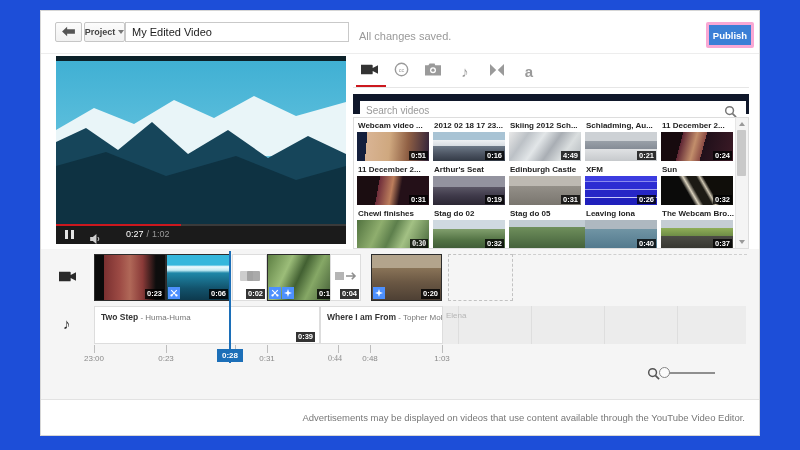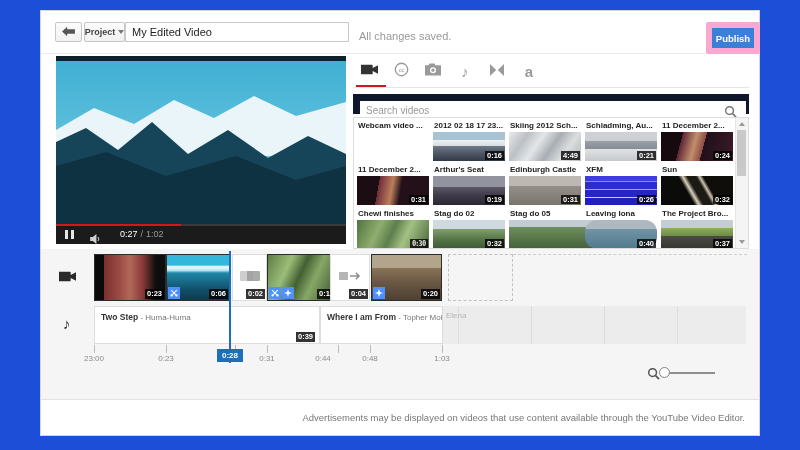--- a/index.html
+++ b/index.html
@@ -7,31 +7,31 @@
   .page{position:relative;width:800px;height:450px;background:#1d4ed8;overflow:hidden;}
   .card{position:absolute;left:40px;top:10px;width:718px;height:424px;background:#fff;border:1px solid #d6d6d6;}
   
   .topbar{position:absolute;left:0;top:0;width:100%;height:42px;background:#fff;border-bottom:1px solid #ededed;}
   .btn{box-sizing:border-box;border:1px solid #c6c6c6;border-radius:2px;background:linear-gradient(#fcfcfc,#f1f1f1);color:#555;display:flex;align-items:center;justify-content:center;cursor:pointer;}
   .back-btn{position:absolute;left:14px;top:11px;width:27px;height:20px;}
   .proj-btn{position:absolute;left:43px;top:11px;width:41px;height:20px;font-size:9px;font-weight:bold;color:#444;gap:3px;}
   .caret{width:0;height:0;border-left:3.5px solid transparent;border-right:3.5px solid transparent;border-top:4px solid #777;}
   .title-input{position:absolute;left:84px;top:11px;width:224px;height:20px;box-sizing:border-box;border:1px solid #c9c9c9;font-size:11px;color:#222;padding:0 6px;font-family:inherit;background:#fff;}
   .autosave{position:absolute;left:318px;top:4px;height:42px;display:flex;align-items:center;font-size:11px;color:#999;}
-  .publish{position:absolute;left:665px;top:11px;width:42px;height:20px;background:#3b7fd6;border:6px solid #f9a8d4;border-radius:2px;color:#fff;font-size:9.5px;font-weight:bold;display:flex;align-items:center;justify-content:center;cursor:pointer;}
+  .publish{position:absolute;left:665px;top:11px;width:42px;height:20px;background:#3b7fd6;border:3px solid #f9a8d4;border-radius:2px;color:#fff;font-size:9.5px;font-weight:bold;display:flex;align-items:center;justify-content:center;cursor:pointer;}
   
   .player{position:absolute;left:15px;top:45px;width:290px;height:188px;background:#000;}
   .pimg{position:absolute;left:0;top:0;width:290px;height:168px;}
   .pctrl{position:absolute;left:0;top:168px;width:290px;height:20px;background:#1b1b1b;}
   .ptrack{position:absolute;left:0;top:0;width:100%;height:2px;background:#3a3a3a;}
   .pfill{height:2px;background:#cc181e;}
   .pause{position:absolute;left:9px;top:6px;display:flex;gap:3px;cursor:pointer;}
   .pause i{display:block;width:3px;height:9px;background:#e6e6e6;}
   .vol{position:absolute;left:34px;top:6px;color:#cfcfcf;cursor:pointer;}
-  .ptime{position:absolute;left:64px;top:0;height:20px;display:flex;align-items:center;font-size:9px;color:#fff;gap:3px;}
+  .ptime{position:absolute;left:70px;top:0;height:20px;display:flex;align-items:center;font-size:9px;color:#fff;gap:3px;}
   .ptime .dim{color:#9a9a9a;}
   
   .tabs{position:absolute;left:312px;top:48px;width:396px;height:26px;display:flex;}
   .tab{width:24px;height:24px;margin:0 4px;display:flex;align-items:center;justify-content:center;color:#9a9a9a;cursor:pointer;}
   .tab.active{color:#333;}
   .tab .glyph{font-size:15px;font-weight:bold;line-height:1;}
   .tab-underline{position:absolute;top:74px;height:3px;background:#cc181e;}
   .tab-divider{position:absolute;left:312px;top:76px;width:396px;height:1px;background:#e6e6e6;}
   .searchbox{position:absolute;left:312px;top:83px;width:396px;height:20px;box-sizing:border-box;border:7px solid #0f172a;background:#fff;}
   .searchbox input{position:absolute;left:0;top:0;width:374px;height:18px;border:none;outline:none;font-size:10px;color:#444;padding:0 6px;font-family:inherit;}
@@ -171,20 +171,23 @@
       <span class="search-ic"><svg viewBox="0 0 14 14" width="13" height="13">
             <circle cx="6" cy="6" r="4.2" fill="none" stroke="currentColor" stroke-width="1.6"></circle>
             <path d="M9.2 9.2L13 13" stroke="currentColor" stroke-width="1.8"></path>
           </svg></span>
     </div>
 
     <div class="grid">
       <div class="grid-cells" id="grid-cells">
           <div class="vcell">
             <div class="vtitle">Webcam video ...</div>
+            <div class="vthumb" style="background: linear-gradient(95deg, rgb(20, 31, 60) 0%, rgb(20, 31, 60) 14%, rgb(217, 180, 148) 14%, rgb(207, 168, 127) 45%, rgb(143, 95, 68) 70%, rgb(49, 35, 58) 100%);">
+              <span class="vdur">0:51</span>
+            </div>
           </div>
           <div class="vcell">
             <div class="vtitle">2012 02 18 17 23...</div>
             <div class="vthumb" style="background: linear-gradient(rgb(168, 195, 212) 0%, rgb(168, 195, 212) 28%, rgb(238, 241, 243) 28%, rgb(215, 221, 226) 48%, rgb(110, 122, 136) 48%, rgb(74, 82, 96) 78%, rgb(51, 58, 70) 100%);">
               <span class="vdur">0:16</span>
             </div>
           </div>
           <div class="vcell">
             <div class="vtitle">Skiing 2012 Sch...</div>
             <div class="vthumb" style="background: linear-gradient(125deg, rgb(233, 233, 233) 0%, rgb(188, 193, 198) 22%, rgb(226, 230, 232) 40%, rgb(169, 174, 180) 58%, rgb(218, 222, 223) 76%, rgb(178, 183, 188) 100%);">
@@ -246,26 +249,26 @@
             </div>
           </div>
           <div class="vcell">
             <div class="vtitle">Stag do 05</div>
             <div class="vthumb" style="background: linear-gradient(rgb(194, 204, 211) 0%, rgb(194, 204, 211) 24%, rgb(111, 143, 92) 24%, rgb(67, 96, 58) 100%); padding-left: 30px;">
               <span class="vdur">0:25</span>
             </div>
           </div>
           <div class="vcell">
             <div class="vtitle">Leaving Iona</div>
-            <div class="vthumb" style="background: linear-gradient(rgb(174, 184, 192) 0%, rgb(174, 184, 192) 32%, rgb(112, 148, 164) 32%, rgb(81, 120, 140) 100%); border-radius: 12px;">
+            <div class="vthumb" style="background: linear-gradient(rgb(174, 184, 192) 0%, rgb(174, 184, 192) 32%, rgb(112, 148, 164) 32%, rgb(81, 120, 140) 100%);">
               <span class="vdur">0:40</span>
             </div>
           </div>
           <div class="vcell">
-            <div class="vtitle">The Project Bro...</div>
+            <div class="vtitle">The Webcam Bro...</div>
             <div class="vthumb" style="background: linear-gradient(rgb(197, 205, 212) 0%, rgb(197, 205, 212) 28%, rgb(143, 174, 88) 28%, rgb(110, 140, 70) 55%, rgb(76, 76, 70) 55%, rgb(53, 53, 47) 100%);">
               <span class="vdur">0:37</span>
             </div>
           </div>
         </div>
       <div class="vscroll">
         <span class="sarrow up"></span>
         <div class="sthumb"></div>
         <span class="sarrow down"></span>
       </div>
@@ -310,21 +313,21 @@
                 </svg>
               </span>
               <span class="cbadge">
                 <svg viewBox="0 0 10 10" width="8" height="8">
                   <path fill="#fff" d="M5 0l1.2 3.8L10 5 6.2 6.2 5 10 3.8 6.2 0 5l3.8-1.2z"></path>
                 </svg>
               </span>
             </div>
             <span class="cdur">0:19</span>
           </div>
-          <div class="clip trans" style="left: 289px; width: 40px;">
+          <div class="clip trans" style="left: 289px; width: 31px;">
             <span><svg viewBox="0 0 26 16" width="26" height="16">
                 <rect x="2" y="4" width="9" height="8" fill="#b5b5b5"></rect>
                 <path d="M13 8h9m-3.2-3.2L22 8l-3.2 3.2" stroke="#8f8f8f" stroke-width="1.6" fill="none"></path>
               </svg></span>
             <span class="cdur">0:04</span>
           </div>
           <div class="clip media" style="left: 330px; width: 71px; background: linear-gradient(rgb(179, 164, 140) 0%, rgb(179, 164, 140) 28%, rgb(138, 116, 88) 28%, rgb(107, 88, 68) 60%, rgb(78, 64, 52) 100%);">
             <div class="cbadges">
               <span class="cbadge">
                 <svg viewBox="0 0 10 10" width="8" height="8">
@@ -346,21 +349,21 @@
       <div id="ruler-layer">
           <div class="tick" style="left: 53px;"></div>
           <div class="ticklabel" style="left: 53px;">23:00</div>
           <div class="tick" style="left: 125px;"></div>
           <div class="ticklabel" style="left: 125px;">0:23</div>
           <div class="tick" style="left: 194px;"></div>
           <div class="ticklabel" style="left: 194px;">0:29</div>
           <div class="tick" style="left: 226px;"></div>
           <div class="ticklabel" style="left: 226px;">0:31</div>
           <div class="tick" style="left: 297px;"></div>
-          <div class="ticklabel" style="left: 282px;">0:44</div>
+          <div class="ticklabel" style="left: 294px; font-family: Liberation Serif, serif;">0:44</div>
           <div class="tick" style="left: 329px;"></div>
           <div class="ticklabel" style="left: 329px;">0:48</div>
           <div class="tick" style="left: 401px;"></div>
           <div class="ticklabel" style="left: 401px;">1:03</div>
         </div>
       <div class="playhead-line" id="ph-line" style="left: 188px;"></div>
       <div class="playhead-badge" id="ph-badge" style="left: 176px;">0:28</div>
       <div class="zoomctl-ic"><svg viewBox="0 0 14 14" width="13" height="13">
             <circle cx="6" cy="6" r="4.2" fill="none" stroke="currentColor" stroke-width="1.6"></circle>
             <path d="M9.2 9.2L13 13" stroke="currentColor" stroke-width="1.8"></path>

